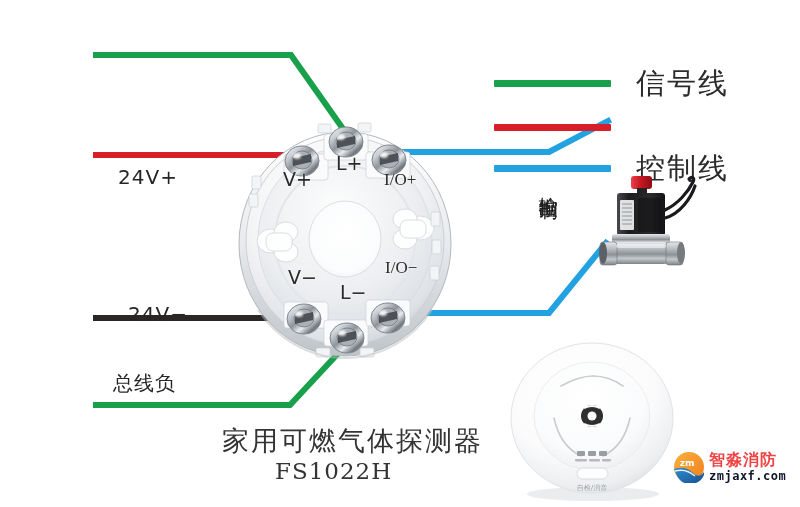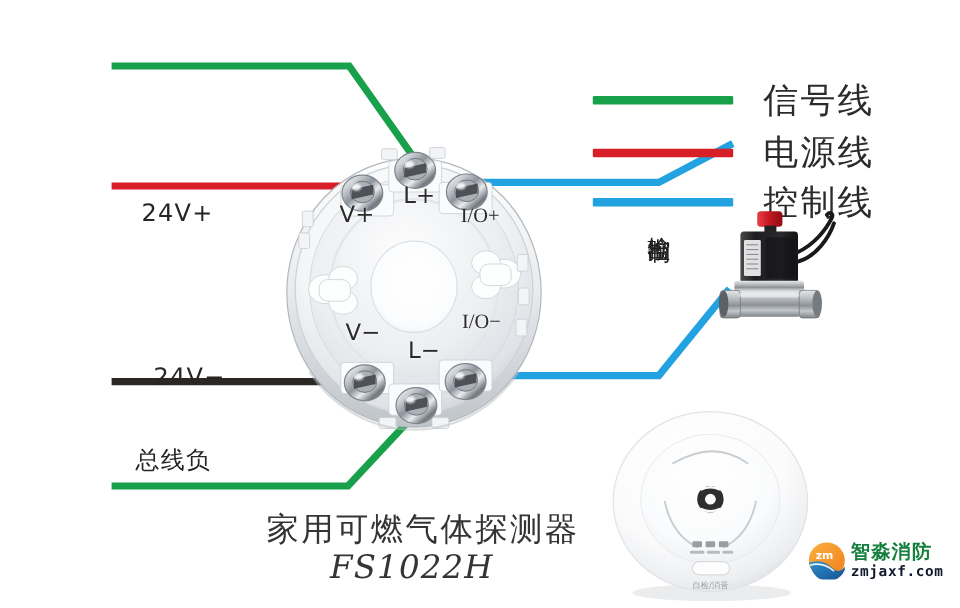--- a/index.html
+++ b/index.html
@@ -37,41 +37,41 @@
     font-size:21px;color:#1f1f1f;white-space:nowrap;letter-spacing:1px;
   }
 
   
   .title-main{
     font-family:"DejaVu Serif","Liberation Serif",serif;
     font-size:27px;color:#343434;white-space:nowrap;letter-spacing:2px;
   }
   .title-model{
     font-family:"DejaVu Serif","Liberation Serif",serif;
-    font-size:27px;color:#343434;white-space:nowrap;letter-spacing:1px;font-style:italic;
+    font-size:23px;color:#343434;white-space:nowrap;letter-spacing:1px;
   }
 
   
   .term-label{
     font-family:"DejaVu Sans","Liberation Sans",sans-serif;
     font-size:19px;color:#2a2a2a;white-space:nowrap;
     text-shadow:0 0 3px rgba(255,255,255,.85);
   }
   .term-label.io{
     font-family:Liberation Serif, serif;
     font-size:17px;
   }
 
   
   #base-wrap{left:238px;top:110px;width:215px;height:268px;}
 
   
   .logo-cn{
     font-family:"DejaVu Sans","Liberation Sans",sans-serif;
-    font-size:16px;font-weight:bold;color:#15803d;letter-spacing:1px;
+    font-size:16px;font-weight:bold;color:#ef4444;letter-spacing:1px;
     white-space:nowrap;
   }
   .logo-url{
     font-family:"DejaVu Sans Mono","Liberation Mono",monospace;
     font-size:12px;font-weight:bold;color:#0f172a;letter-spacing:.5px;
     white-space:nowrap;
   }
 </style>
 </head>
 <body>
@@ -92,21 +92,20 @@
 
     <polyline points="400,313 549,313 606,243" fill="none" stroke="#22a2e0" stroke-width="6" stroke-linecap="square" stroke-linejoin="miter"></polyline>
   </svg>
 
   <div class="abs" style="left:494px;top:20px;width:300px;height:120px;margin-top:48px;">
 
     <div class="abs legend-line" style="left:0;top:12px;width:117px;background:#18a04a;"></div>
     <div class="abs legend-text" style="left:142px;top:-4px;">信号线</div>
 
     <div class="abs legend-line" style="left:0;top:56px;width:117px;background:#d61f26;"></div>
-    <div class="abs legend-text" style="left:142px;top:40px;">电源线</div>
 
     <div class="abs legend-line" style="left:0;top:97px;width:117px;background:#22a2e0;"></div>
     <div class="abs legend-text" style="left:142px;top:81px;">控制线</div>
   </div>
 
   <div class="abs wire-label" style="left:118px;top:165px;">24V+</div>
   <div class="abs wire-label" style="left:118px;top:302px;margin-left:10px;">24V−</div>
   <div class="abs wire-label" style="left:113px;top:370px;">总线负</div>
 
   <div class="abs" id="base-wrap">

